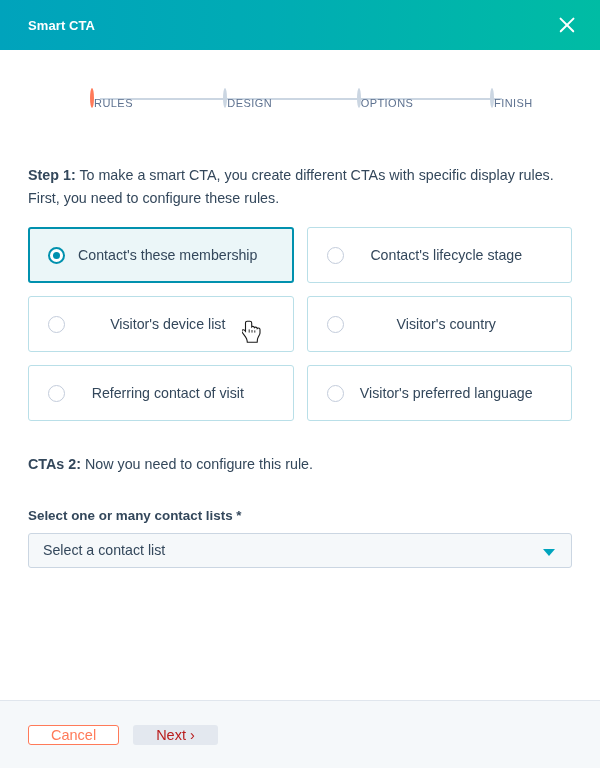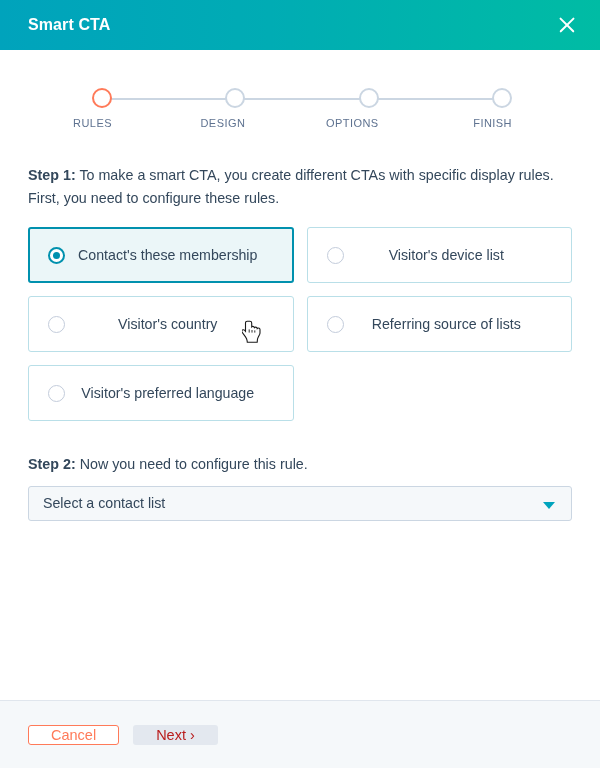--- a/index.html
+++ b/index.html
@@ -23,21 +23,21 @@
     height: 50px;
     flex: 0 0 50px;
     background: linear-gradient(90deg, #00A3BC 0%, #00ACB4 45%, #00BCA4 100%);
     display: flex;
     align-items: center;
     justify-content: space-between;
     padding: 0 20px 0 28px;
   }
   .header-title {
     color: #ffffff;
-    font-size: 16px;
+    font-size: 13px;
     font-weight: bold;
     letter-spacing: 0.1px;
   }
   .close-btn {
     width: 26px; height: 26px;
     position: relative;
     cursor: pointer;
   }
   .close-btn::before, .close-btn::after {
     content: "";
@@ -72,22 +72,22 @@
   }
   .steps {
     position: relative;
     display: flex;
     justify-content: space-between;
   }
   .step {
     position: relative;
     width: 22px;
     display: flex;
-    flex-direction: column;
-    align-items: flex-end;
+    flex-direction: row;
+    align-items: flex-start;
     cursor: pointer;
   }
   .step-dot {
     width: 20px; height: 20px;
     border-radius: 50%;
     background: #ffffff;
     border: 2px solid #CBD6E2;
     box-sizing: border-box;
     position: relative;
     z-index: 2;
@@ -284,40 +284,45 @@
       <span class="lead">Step 1:</span><span> To make a smart CTA, you create different CTAs with specific display rules. First, you need to configure these rules.</span>
     </div>
 
     <div class="options-grid">
       <div class="option-card selected">
         <span class="radio"></span>
         <span class="option-label">Contact's these membership</span>
       </div>
       <div class="option-card">
         <span class="radio"></span>
+        <span class="option-label">Contact's lifecycle stage</span>
+      </div>
+      <div class="option-card">
+        <span class="radio"></span>
         <span class="option-label">Visitor's device list</span>
       </div>
       <div class="option-card">
         <span class="radio"></span>
         <span class="option-label">Visitor's country</span>
       </div>
       <div class="option-card">
         <span class="radio"></span>
-        <span class="option-label">Referring source of lists</span>
+        <span class="option-label">Referring contact of visit</span>
       </div>
       <div class="option-card">
         <span class="radio"></span>
         <span class="option-label">Visitor's preferred language</span>
       </div>
     </div>
 
     <div class="step-para step2-para">
-      <span class="lead">Step 2:</span><span> Now you need to configure this rule.</span>
-    </div>
-
+      <span class="lead">CTAs 2:</span><span> Now you need to configure this rule.</span>
+    </div>
+
+    <div class="field-label">Select one or many contact lists *</div>
 
     <div class="select-wrap">
       <span class="select-value">Select a contact list</span>
       <span class="select-caret"></span>
     </div>
 
     <div class="cursor">
       <svg width="20" height="24" viewBox="0 0 20 24" xmlns="http://www.w3.org/2000/svg">
         <path d="M5.2 1.2c-1 0-1.7.8-1.7 1.8v8.3l-1-1.1c-.6-.7-1.7-.7-2.3 0-.5.6-.5 1.5 0 2.1l3.3 4.6c.8 1.1 1.4 2.4 1.6 3.8l.2 1.5h9.9l.2-2.4c.1-1 .4-2 .9-2.9l1.3-2.4c.3-.6.4-1.2.4-1.8V9.6c0-.9-.7-1.6-1.6-1.6-.5 0-.9.2-1.2.5-.1-.8-.8-1.4-1.6-1.4-.5 0-.9.2-1.2.5-.2-.7-.8-1.2-1.6-1.2-.4 0-.8.1-1.1.4V3c0-1-.8-1.8-1.8-1.8z" fill="#ffffff" stroke="#1a1a1a" stroke-width="1.1"></path>
         <path d="M7.2 12.6v-3.2M10 12.6V10M12.8 12.6v-2.2" stroke="#1a1a1a" stroke-width="0.9" fill="none"></path>

